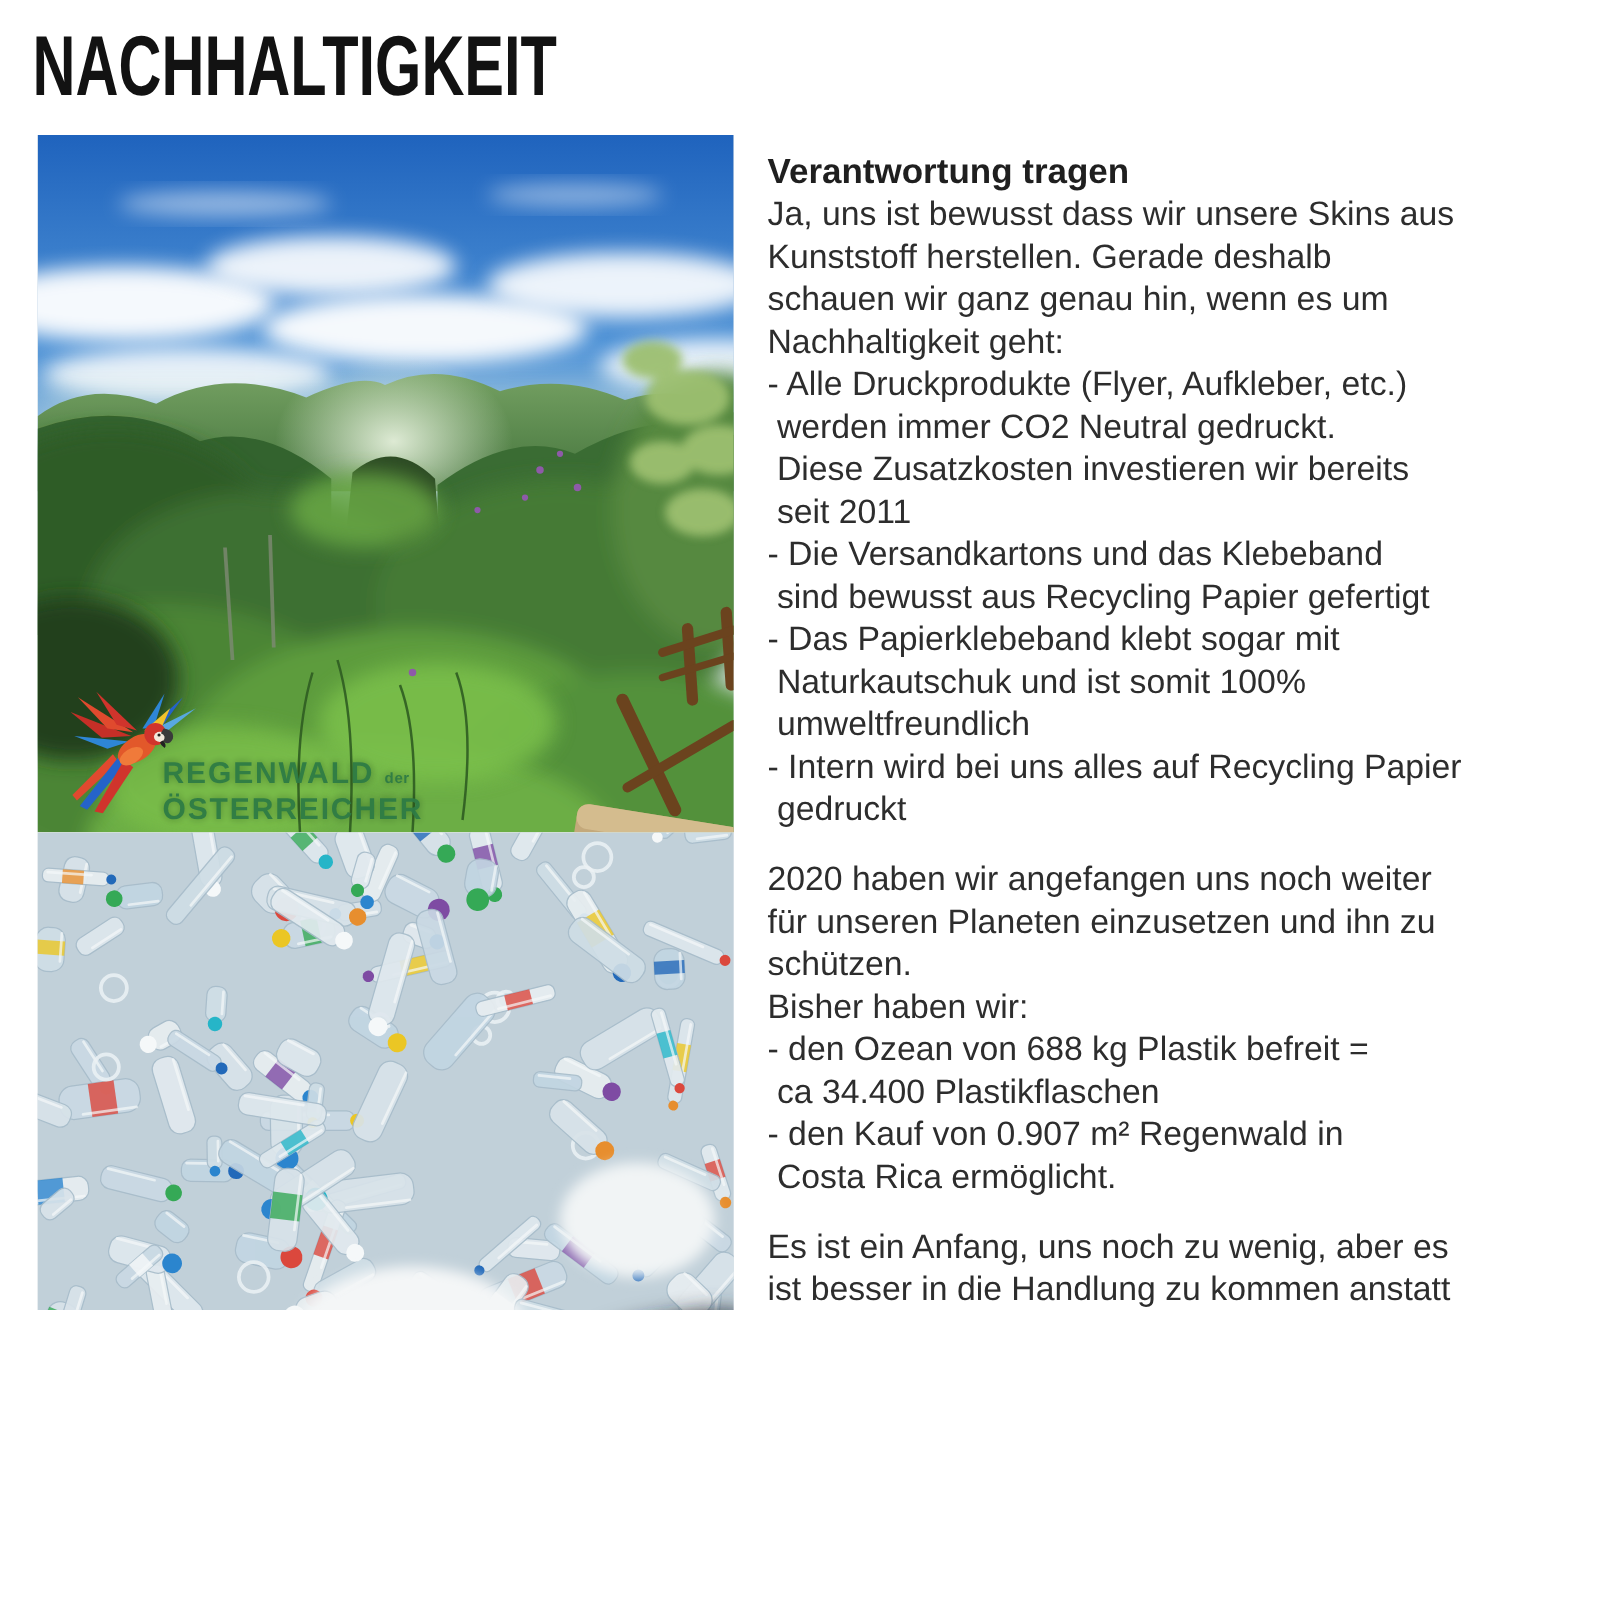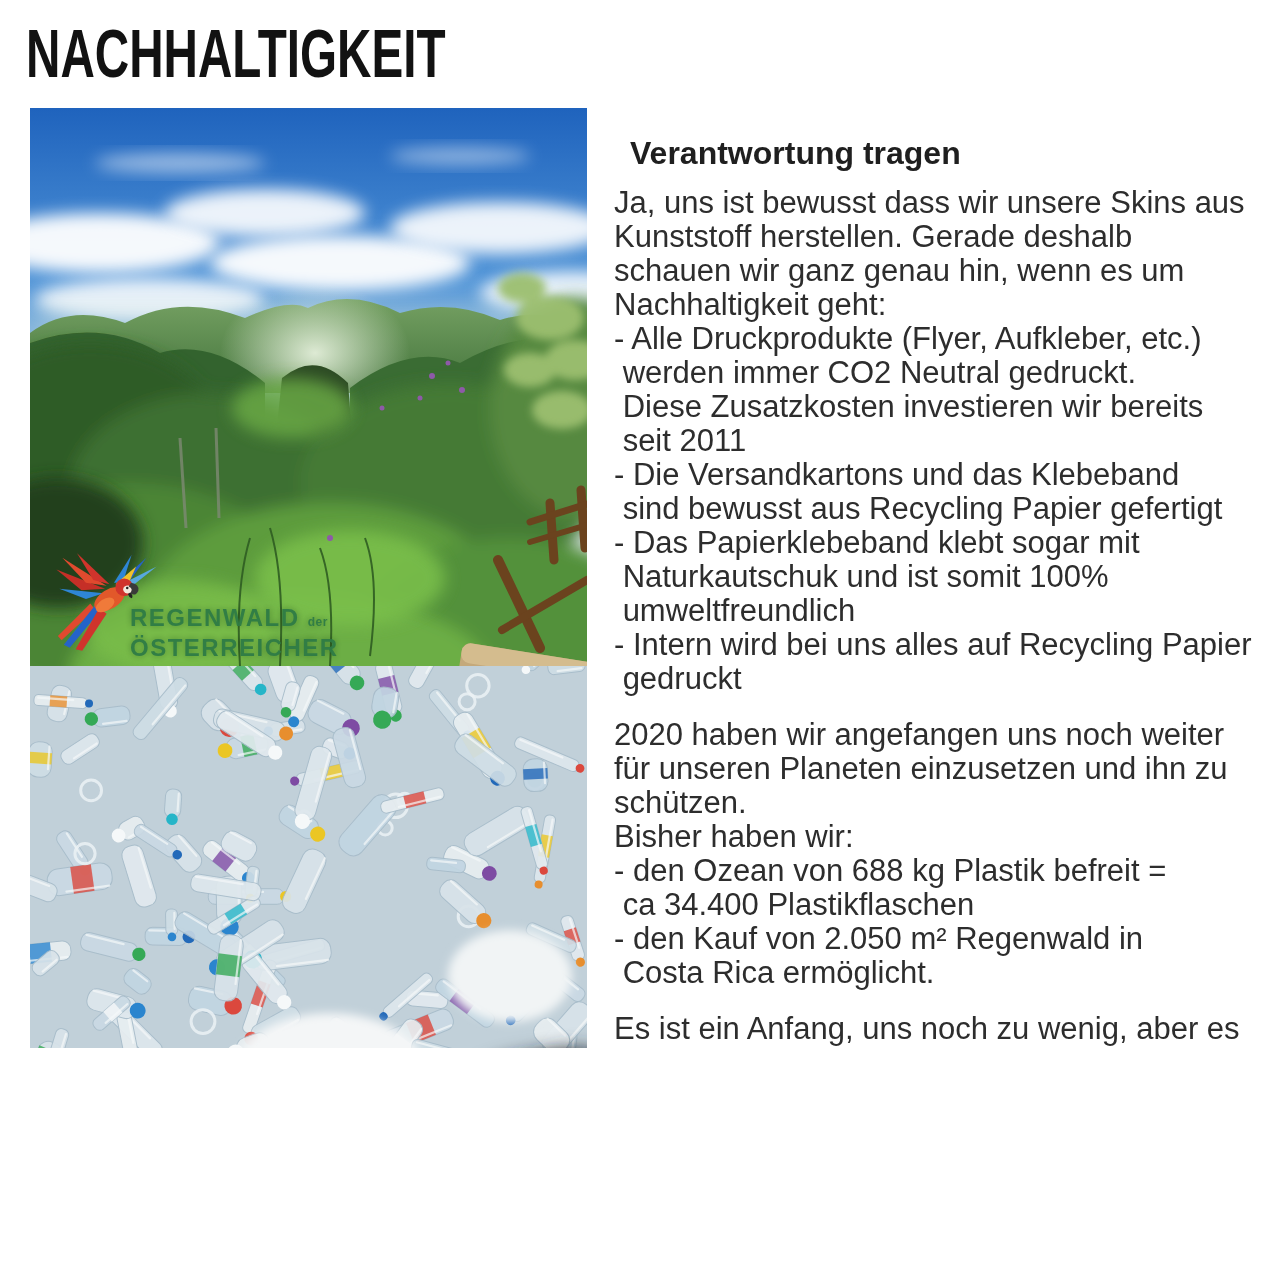--- a/index.html
+++ b/index.html
@@ -31,23 +31,23 @@
   
   .pb-logo{position:absolute;left:14px;bottom:10px;display:flex;align-items:center;pointer-events:none;gap:48px;}
   .pb-icon{width:52px;height:52px;margin-right:8px;filter:drop-shadow(0 1px 2px rgba(0,0,0,.25));}
   .pb-word{font-weight:700;font-size:35px;letter-spacing:-0.5px;white-space:nowrap;}
   .pb-plastic{color:#d4d9da;text-shadow:0 0 3px #ffffff,0 1px 2px rgba(0,0,0,.35);}
   .pb-bank{color:#3fc0d6;text-shadow:0 1px 2px rgba(0,0,0,.3);}
   .pb-reg{color:#3fc0d6;font-size:15px;vertical-align:18px;margin-left:2px;text-shadow:0 1px 1px rgba(0,0,0,.3);}
 
   
   .right-col{position:absolute;left:614px;top:120px;width:666px;}
-  .txt-section h2{margin:16px;font-size:32px;line-height:34px;font-weight:700;color:#1f1f1f;}
+  .txt-section h2{margin:0;font-size:28px;line-height:34px;font-weight:700;color:#1f1f1f;}
   .txt-section h2:empty{display:none;}
-  .txt-section p{margin:0 0 22px;font-size:31px;line-height:34px;color:#2d2d2d;white-space:pre-wrap;}
+  .txt-section p{margin:0 0 22px;font-size:27px;line-height:34px;color:#2d2d2d;white-space:pre-wrap;}
 </style>
 </head>
 <body>
 
 <div class="page">
 
   <h1 class="page-title">NACHHALTIGKEIT</h1>
 
   <div class="left-col">
 
@@ -997,21 +997,21 @@
 - Intern wird bei uns alles auf Recycling Papier
  gedruckt</p>
     </section>
     <section class="txt-section">
       <p>2020 haben wir angefangen uns noch weiter
 für unseren Planeten einzusetzen und ihn zu
 schützen.
 Bisher haben wir:
 - den Ozean von 688 kg Plastik befreit =
  ca 34.400 Plastikflaschen
-- den Kauf von 2.050 m² Regenwald in
+- den Kauf von 0.907 m² Regenwald in
  Costa Rica ermöglicht.</p>
     </section>
     <section class="txt-section">
 
       <p>Es ist ein Anfang, uns noch zu wenig, aber es
 ist besser in die Handlung zu kommen anstatt
 nur darüber zu reden!</p>
     </section>
     <section class="txt-section">
       <h2>Die Hilflosen!</h2>

